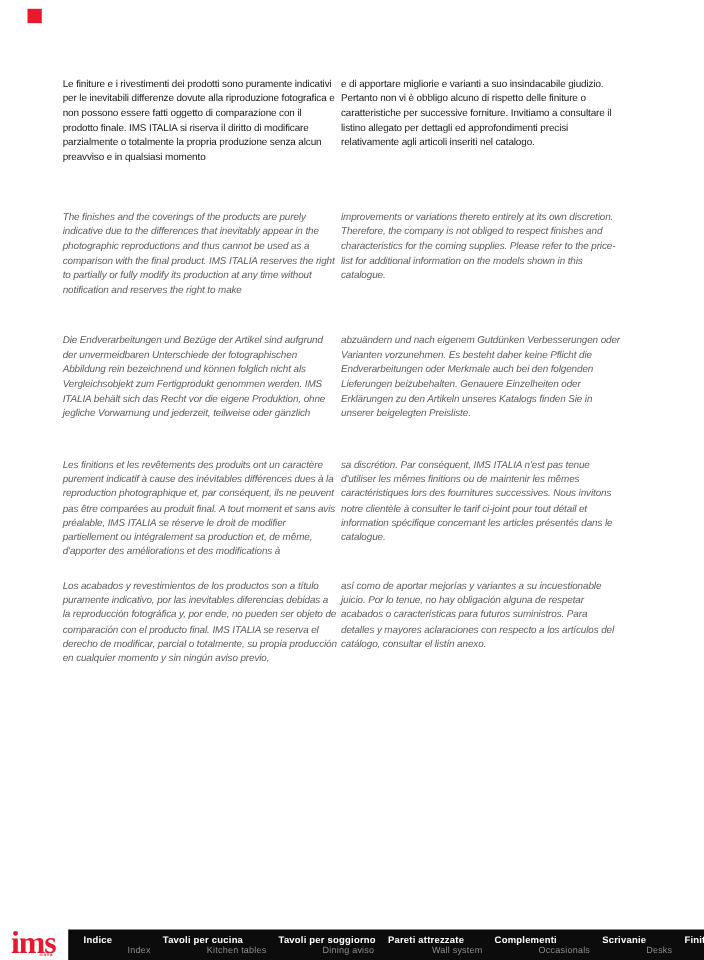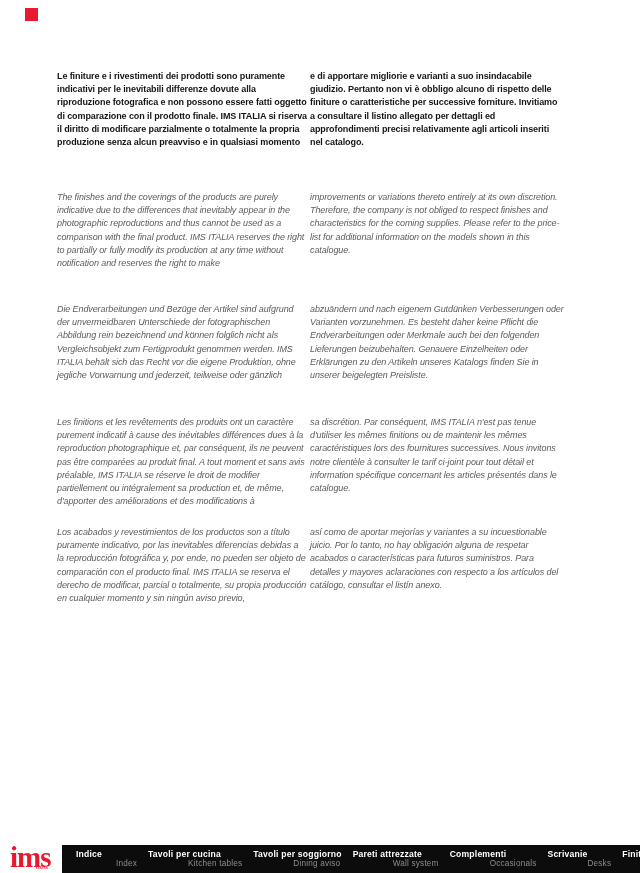--- a/index.html
+++ b/index.html
@@ -6,21 +6,21 @@
   .page{position:relative;width:640px;height:873px;background:#ffffff;overflow:hidden;
         font-family:"Liberation Sans", sans-serif;}
 
   .page-marker{position:absolute;left:25px;top:8px;width:13px;height:13px;background:#e8192d;}
 
   .section{position:absolute;left:0;top:0;width:100%;}
   .col{position:absolute;width:250px;font-size:9px;line-height:13.2px;letter-spacing:-0.1px;}
   .col.left{left:57px;}
   .col.right{left:310px;width:254px;}
 
-  .lang-it .col{font-weight:700;color:#151515;}
+  .lang-it .col{font-weight:400;color:#151515;}
   .lang-other .col{font-style:italic;color:#5c5c5c;}
 
   .s-italian{top:70px;}
   .s-english{top:191px;}
   .s-german{top:303px;}
   .s-french{top:416px;}
   .s-spanish{top:526px;}
 
   
   .footer{position:absolute;left:0;bottom:0;width:604px;height:40px;}
@@ -70,21 +70,21 @@
     <div class="col right">abzuändern und nach eigenem Gutdünken Verbesserungen oder Varianten vorzunehmen. Es besteht daher keine Pflicht die Endverarbeitungen oder Merkmale auch bei den folgenden Lieferungen beizubehalten. Genauere Einzelheiten oder Erklärungen zu den Artikeln unseres Katalogs finden Sie in unserer beigelegten Preisliste.</div>
   </div>
 
   <div class="section lang-other s-french">
     <div class="col left">Les finitions et les revêtements des produits ont un caractère purement indicatif à cause des inévitables différences dues à la reproduction photographique et, par conséquent, ils ne peuvent pas être comparées au produit final. A tout moment et sans avis préalable, IMS ITALIA se réserve le droit de modifier partiellement ou intégralement sa production et, de même, d'apporter des améliorations et des modifications à</div>
     <div class="col right">sa discrétion. Par conséquent, IMS ITALIA n'est pas tenue d'utiliser les mêmes finitions ou de maintenir les mêmes caractéristiques lors des fournitures successives. Nous invitons notre clientèle à consulter le tarif ci-joint pour tout détail et information spécifique concernant les articles présentés dans le catalogue.</div>
   </div>
 
   <div class="section lang-other s-spanish">
     <div class="col left">Los acabados y revestimientos de los productos son a título puramente indicativo, por las inevitables diferencias debidas a la reproducción fotográfica y, por ende, no pueden ser objeto de comparación con el producto final. IMS ITALIA se reserva el derecho de modificar, parcial o totalmente, su propia producción en cualquier momento y sin ningún aviso previo,</div>
-    <div class="col right">así como de aportar mejorías y variantes a su incuestionable juicio. Por lo tanto, no hay obligación alguna de respetar acabados o características para futuros suministros. Para detalles y mayores aclaraciones con respecto a los artículos del catálogo, consultar el listín anexo.</div>
+    <div class="col right">así como de aportar mejorías y variantes a su incuestionable juicio. Por lo tenue, no hay obligación alguna de respetar acabados o características para futuros suministros. Para detalles y mayores aclaraciones con respecto a los artículos del catálogo, consultar el listín anexo.</div>
   </div>
 
   <div class="footer">
     <div class="logo">ims</div>
     <div class="logo-sub">italia</div>
 
     <div class="navbar">
 
       <div class="nav-item">
         <span class="nav-it">Indice</span>

